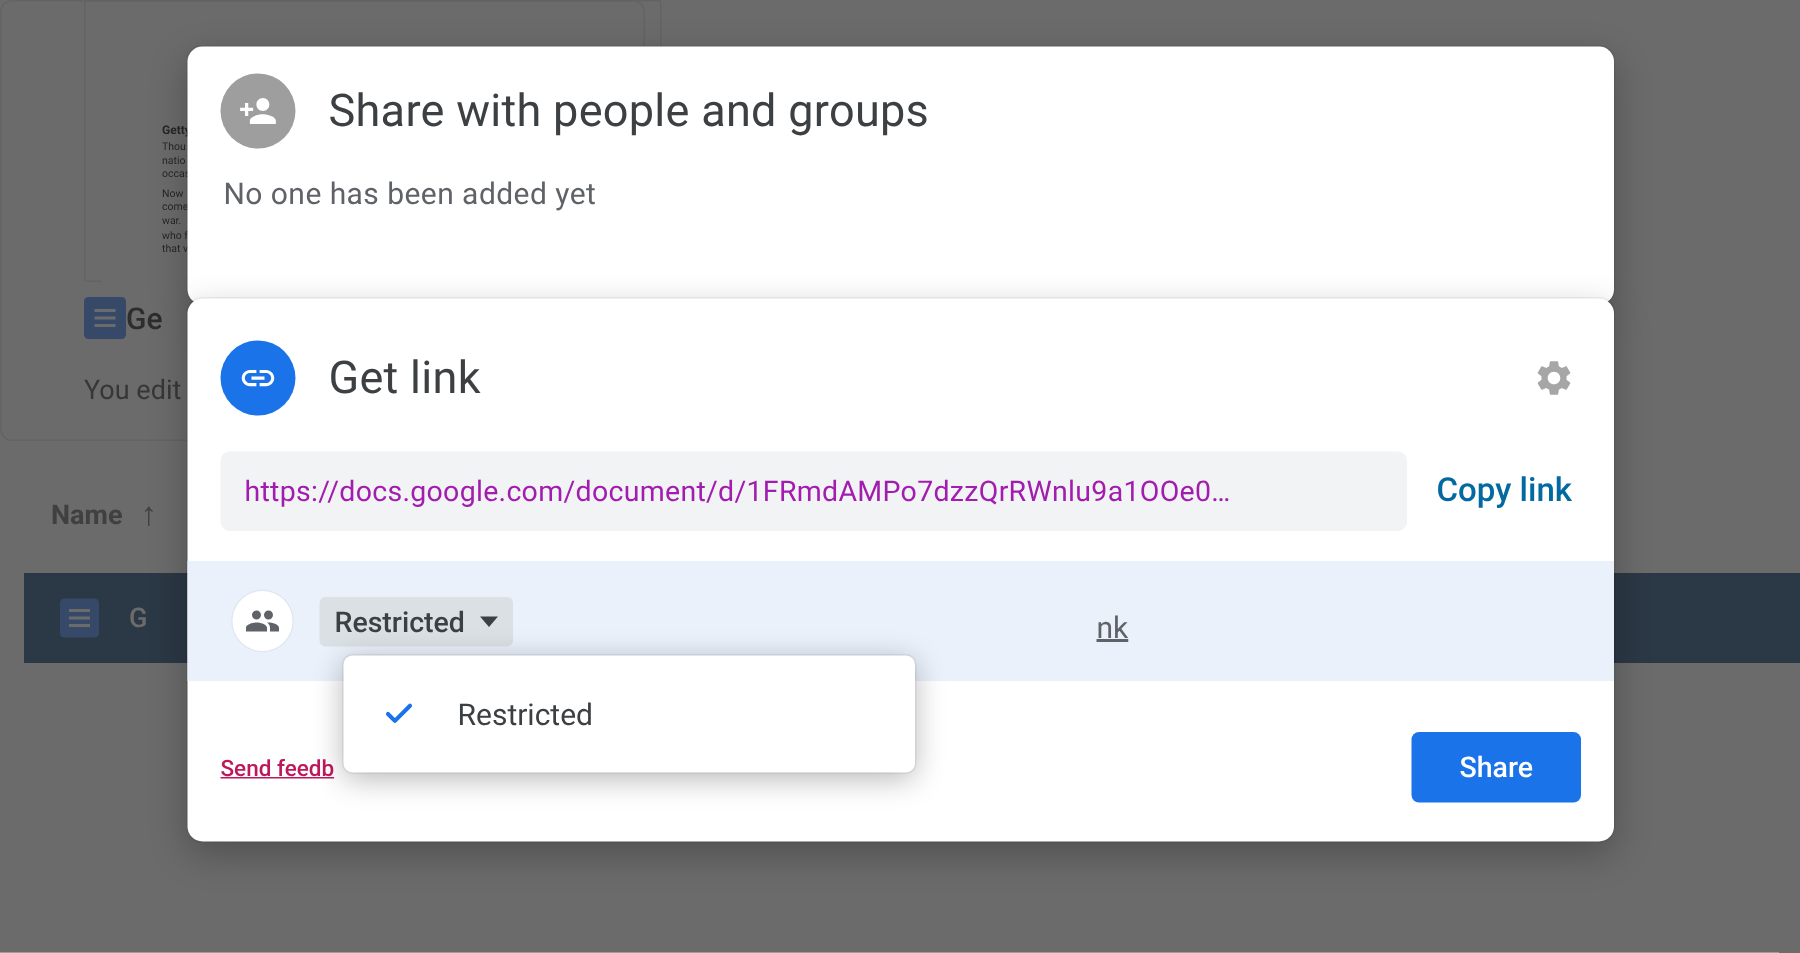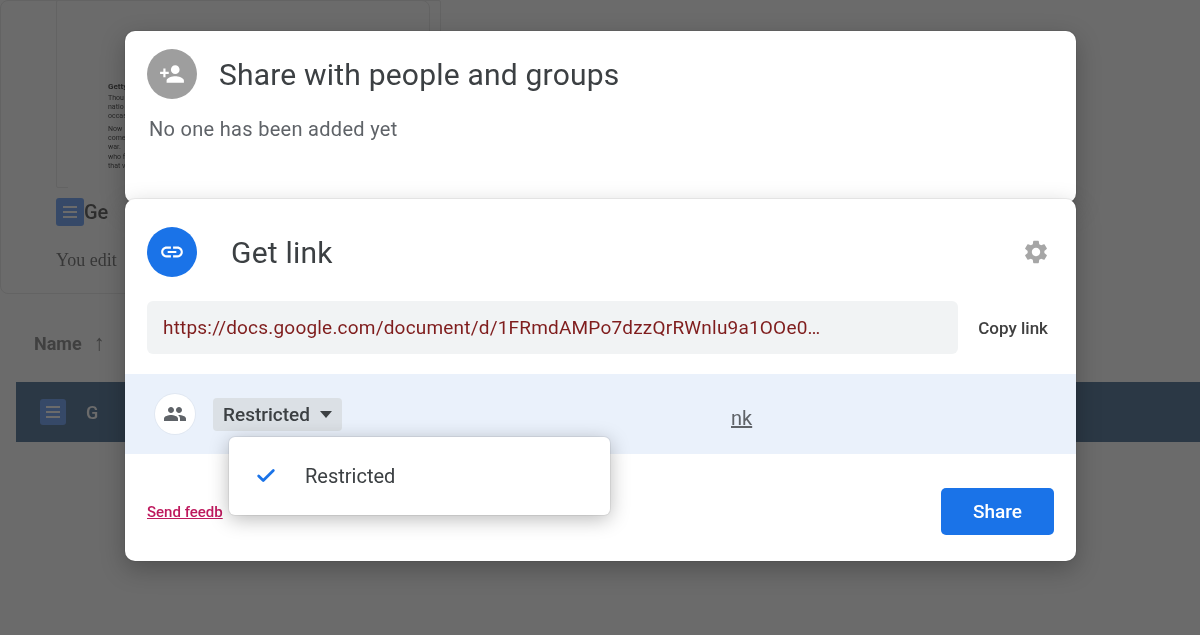--- a/index.html
+++ b/index.html
@@ -7,45 +7,45 @@
     .backdrop { position: absolute; inset: 0; background: rgba(50,50,50,0.72); }
     .bg-card { left: 32px; top: 0; width: 430px; height: 294px; border: 1px solid #e0e0e0; border-radius: 8px; background: #fff; }
     .bg-thumb { position: absolute; left: 56px; top: 0; width: 385px; height: 188px; border: 1px solid #e0e0e0; border-radius: 2px; }
     .bg-thumb-inner { position: absolute; left:68px; top:58px; width:360px; height:130px; background:#fff; padding: 24px 30px 0 40px; }
     .bg-thumb-inner .tt { font-size:8px; font-weight:700; color: #000; margin-bottom: 3px; }
     .bg-thumb-inner .ll { font-size:7px; color: #000; line-height: 1.3; }
     .bg-meta { position: absolute; left: 56px; top: 198px; display: flex; align-items: center; }
     .bg-docicon { width: 28px; height: 28px; background: #4285f4; border-radius: 3px; display: flex; align-items: center; justify-content: center; flex-shrink: 0; }
     .bg-docicon::after { content:''; width:14px; height:2px; box-shadow: 0 -5px 0 #fff, 0 0 0 #fff, 0 5px 0 #fff; background: #fff; }
     .bg-meta-text { font-size: 20px; font-weight: 500; color: #222; }
-    .bg-edit { position: absolute; left: 56px; top: 250px; font-size: 18px; color: #444; font-family: Liberation Serif, serif; }
+    .bg-edit { position: absolute; left: 56px; top: 250px; font-size: 18px; color: #444; }
     .bg-name-row { position: absolute; left: 34px; top: 330px; display: flex; align-items: center; gap: 12px; font-size: 18px; font-weight: 700; color: #666; }
     .bg-name-row .arrow { font-size: 22px; }
     .bg-selrow { position: absolute; left: 16px; top: 382px; right: 0; height: 60px; background: #1a4876; border-radius: 0; display: flex; align-items: center; padding-left: 24px; gap: 20px; }
     .bg-selrow .bg-docicon { width: 26px; height: 26px; }
     .bg-selrow-text { color: #fff; font-size: 18px; font-weight: 500; }
     
     .modal { position: absolute; background: #fff; border-radius: 10px; box-shadow: 0 8px 24px rgba(0,0,0,0.25), 0 0 0 1px rgba(0,0,0,0.05); }
     
     .share-modal { left: 125px; top: 31px; width: 951px; height: 172px; padding: 18px 22px 18px 22px; }
     .share-header { display: flex; align-items: center; gap: 22px; }
     .share-icon { width: 50px; height: 50px; background: #9e9e9e; border-radius: 50%; display: flex; align-items: center; justify-content: center; flex-shrink: 0; }
     .share-title { font-size: 30px; font-weight: 400; color: #3c4043; letter-spacing: 0.2px; }
     .share-subtitle { margin-top: 18px; margin-left: 2px; font-size: 20px; color: #5f6368; letter-spacing: 0.3px; }
     
     .link-modal { left: 125px; top: 199px; width: 951px; height: 362px; padding: 28px 22px 0 22px; }
-    .link-header { display: flex; align-items: center; gap: 34px; }
+    .link-header { display: flex; align-items: center; gap: 22px; }
     .link-icon { width: 50px; height: 50px; background: #1a73e8; border-radius: 50%; display: flex; align-items: center; justify-content: center; flex-shrink: 0; }
     .link-title { font-size: 30px; font-weight: 400; color: #3c4043; letter-spacing: 0.2px; flex: 1; }
     .gear-btn { width: 36px; height: 36px; border-radius: 50%; display: flex; align-items: center; justify-content: center; cursor: pointer; }
     .gear { width: 28px; height: 28px; color: #a6a6a6; }
     
     .link-row { margin-top: 24px; display: flex; align-items: center; gap: 20px; }
-    .link-box { flex: 1; background: #f1f3f4; border-radius: 6px; padding: 15px 16px; font-size: 19px; color: #7f1d1d; white-space: nowrap; overflow: hidden; text-overflow: ellipsis; letter-spacing: .2px; }
-    .copy-link { font-size: 17px; font-weight: 500; color: #404040; cursor: pointer; padding-right: 6px; }
+    .link-box { flex: 1; background: #f1f3f4; border-radius: 6px; padding: 15px 16px; font-size: 19px; color: #a21caf; white-space: nowrap; overflow: hidden; text-overflow: ellipsis; letter-spacing: .2px; }
+    .copy-link { font-size: 22px; font-weight: 500; color: #0369a1; cursor: pointer; padding-right: 6px; }
     
     .access-row { margin: 20px -22px 0 -22px; padding: 8px 30px; background: #eaf1fb; display: flex; align-items: center; gap: 12px; height: 80px; position: relative; }
     .people-icon { width: 40px; height: 40px; background: #fff; border-radius: 50%; display: flex; align-items: center; justify-content: center; flex-shrink: 0; box-shadow: 0 0 0 1px rgba(0,0,0,0.04); }
     .restricted-chip { margin-left: 6px; background: #dbe0e5; border-radius: 4px; padding: 5px 10px; display: flex; align-items: center; gap: 10px; font-size: 19px; font-weight: 500; color: #3c4043; cursor: pointer; }
     .chip-caret { width: 0; height: 0; border-left: 6px solid transparent; border-right: 6px solid transparent; border-top: 7px solid #3c4043; }
     .access-hint { position: absolute; left: 606px; top: 32px; font-size: 20px; color: #5f6368; text-decoration: underline; }
     
     .dropdown { position: absolute; left: 229px; top: 437px; width: 381px; background: #fff; border-radius: 6px; box-shadow: 0 4px 20px rgba(0,0,0,0.28), 0 0 0 1px rgba(0,0,0,0.06); padding: 10px 0; z-index: 100; }
     .dd-item { display: flex; align-items: center; height: 58px; padding: 0 24px; font-size: 20px; color: #3c4043; cursor: pointer; gap: 26px; }
     .dd-check { width: 26px; display: flex; align-items: center; justify-content: center; flex-shrink: 0; }

